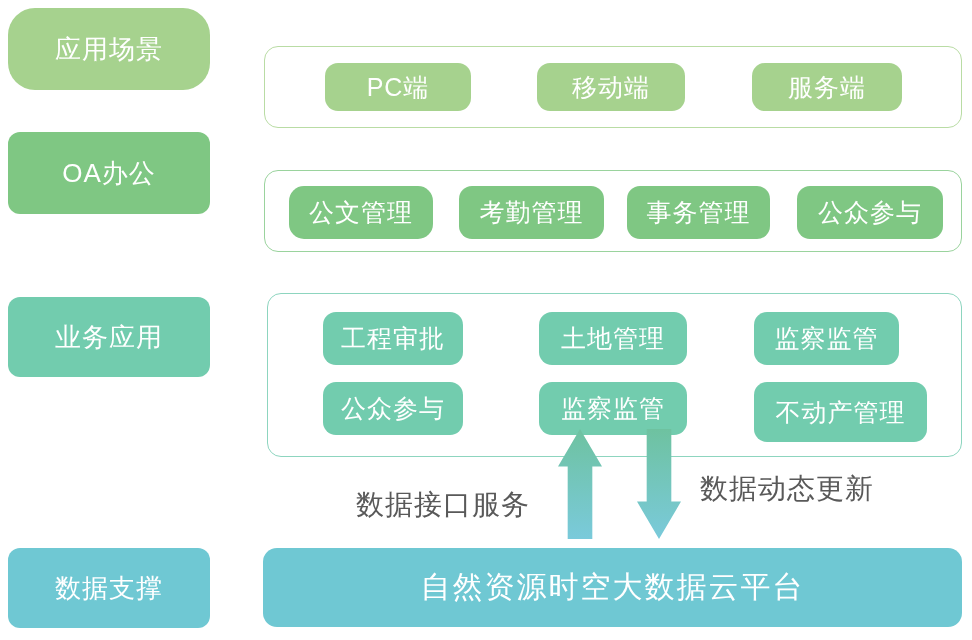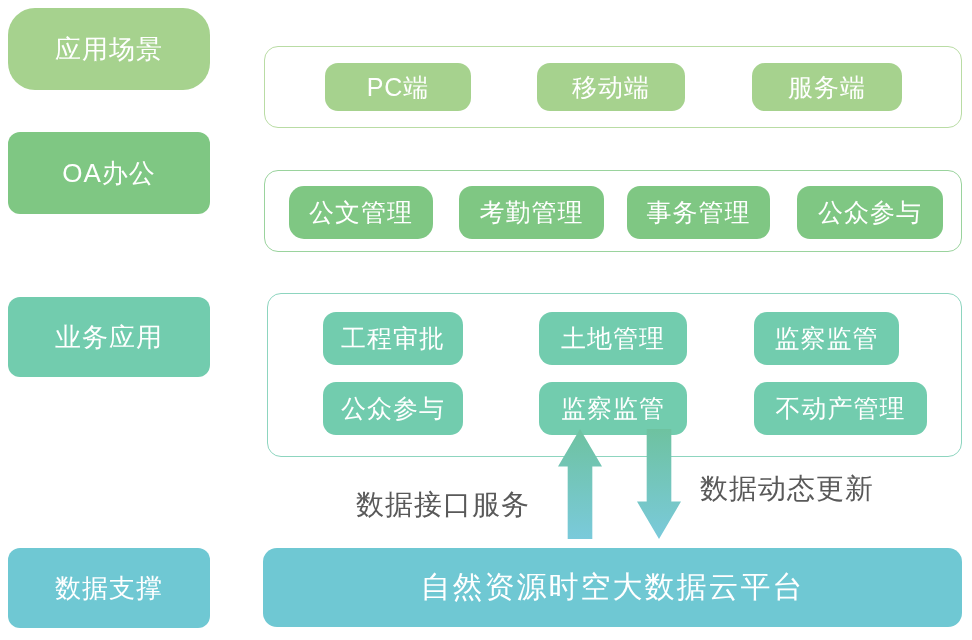--- a/index.html
+++ b/index.html
@@ -67,21 +67,21 @@
   #c-oa2 { left: 194px; top: 15px; width: 145px; height: 53px; }
   #c-oa3 { left: 362px; top: 15px; width: 143px; height: 53px; }
   #c-oa4 { left: 532px; top: 15px; width: 146px; height: 53px; }
 
   
   #c-b11 { left: 55px;  top: 18px; width: 140px; height: 53px; }
   #c-b12 { left: 271px; top: 18px; width: 148px; height: 53px; }
   #c-b13 { left: 486px; top: 18px; width: 145px; height: 53px; }
   #c-b21 { left: 55px;  top: 88px; width: 140px; height: 53px; }
   #c-b22 { left: 271px; top: 88px; width: 148px; height: 53px; }
-  #c-b23 { left: 486px; top: 88px; width: 173px; height: 53px; text-align: center; }
+  #c-b23 { left: 486px; top: 88px; width: 173px; height: 60px; text-align: center; }
 
   
   .flow-arrow {
     position: absolute;
     top: 429px;
     width: 44px;
     height: 110px;
     background: linear-gradient(180deg, var(--arrow-top) 0%, var(--arrow-bottom) 100%);
   }
   #arrow-up {

